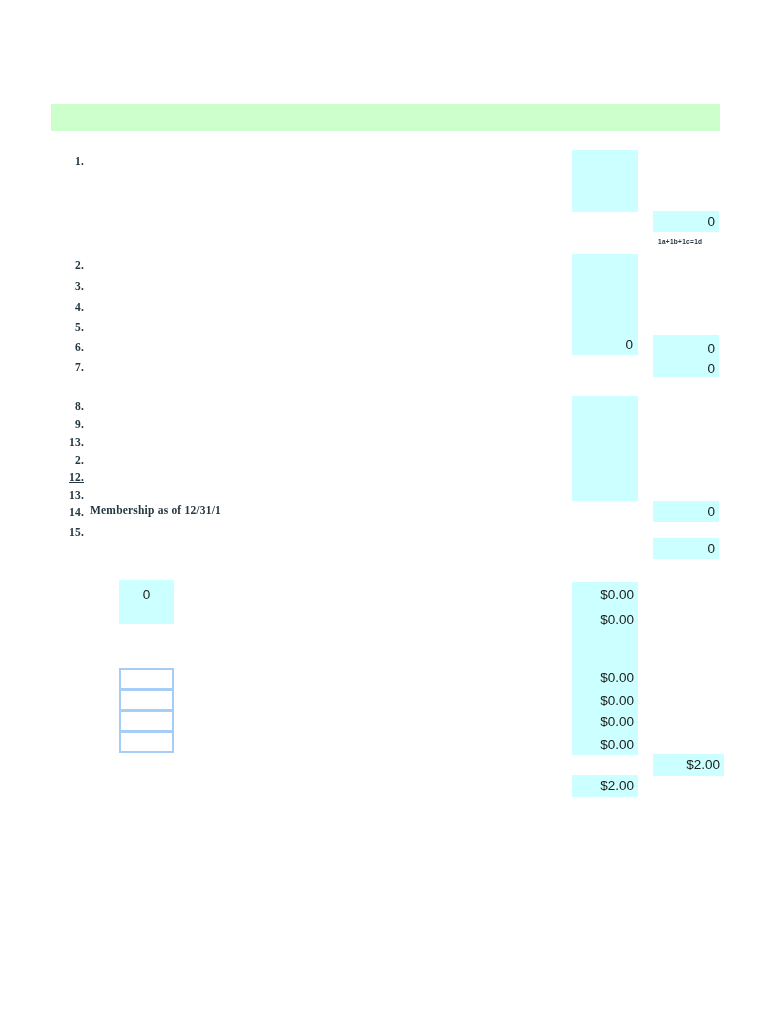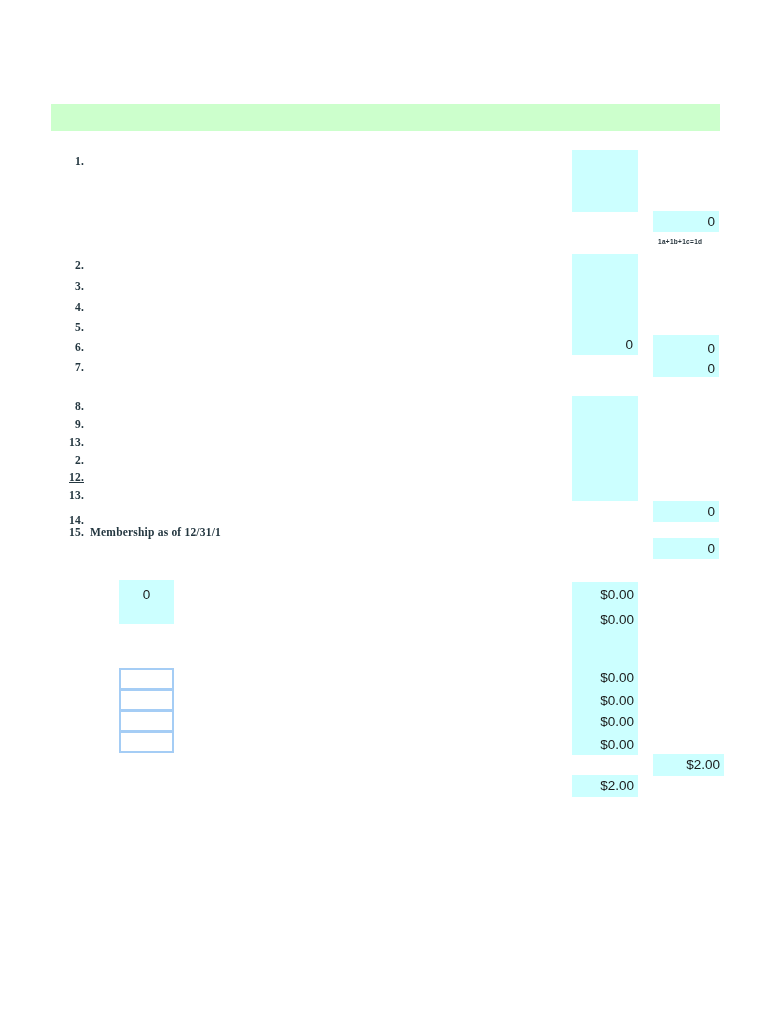--- a/index.html
+++ b/index.html
@@ -102,23 +102,23 @@
   <div class="abs lineno" style="top:321px;">5.</div>
   <div class="abs lineno" style="top:341px;">6.</div>
   <div class="abs lineno" style="top:361px;">7.</div>
 
   <div class="abs lineno" style="top:400px;">8.</div>
   <div class="abs lineno" style="top:418px;">9.</div>
   <div class="abs lineno" style="top:436px;">13.</div>
   <div class="abs lineno" style="top:454px;">2.</div>
   <div class="abs lineno" style="top:471px;text-decoration:underline;">12.</div>
   <div class="abs lineno" style="top:489px;">13.</div>
-  <div class="abs lineno" style="top:506px;margin-top:8px;">14.</div>
+  <div class="abs lineno" style="top:506px;">14.</div>
   <div class="abs lineno" style="top:526px;">15.</div>
-  <div class="abs linelabel" style="top:526px;text-align:center;">Membership as of 12/31/1</div>
+  <div class="abs linelabel" style="top:504px;text-align:center;">Membership as of 12/31/1</div>
 
   <div class="abs cyan" style="left:572px; top:150px; width:66px; height:62px;"></div>
 
   <div class="abs valbox" style="left:653px; top:211px; width:66px; height:21px; line-height:21px; padding-right:4px;">0</div>
   <div class="abs formula" style="left:658px; top:238px;">1a+1b+1c=1d</div>
 
   <div class="abs valbox" style="left:572px; top:254px; width:66px; height:101px; padding-right:5px;">
     <div style="position:absolute; right:5px; bottom:3px;">0</div>
   </div>
 

